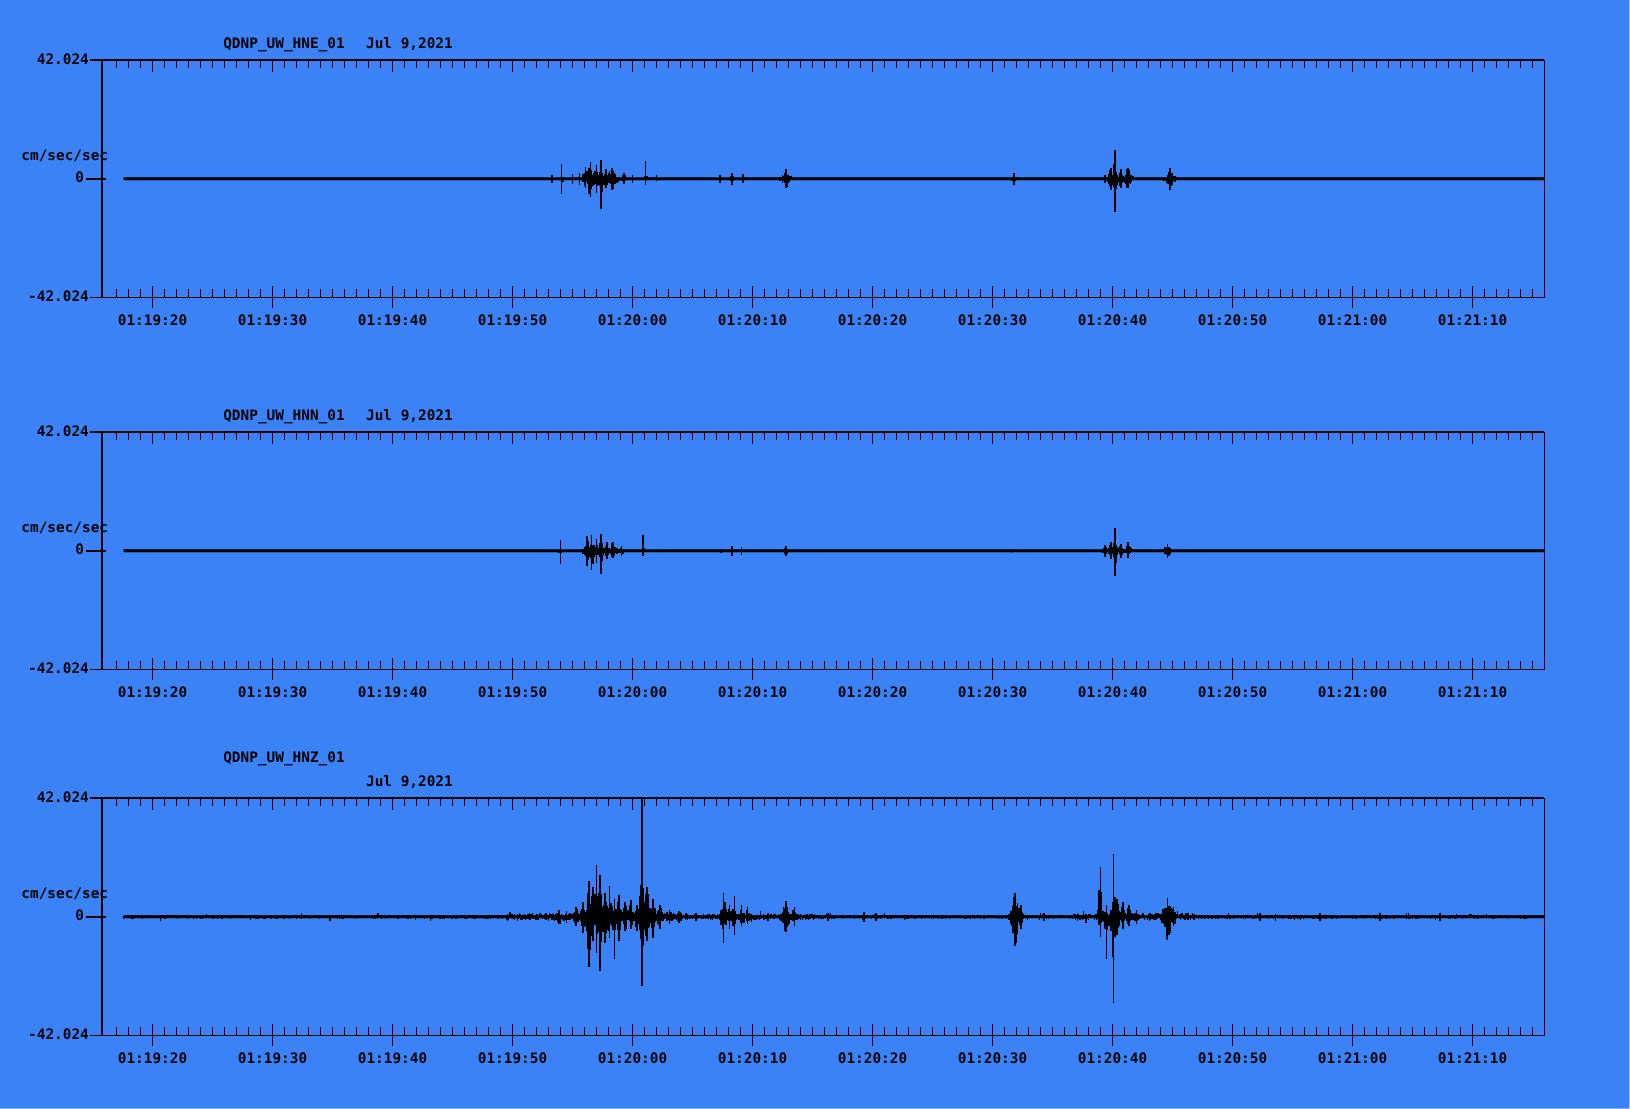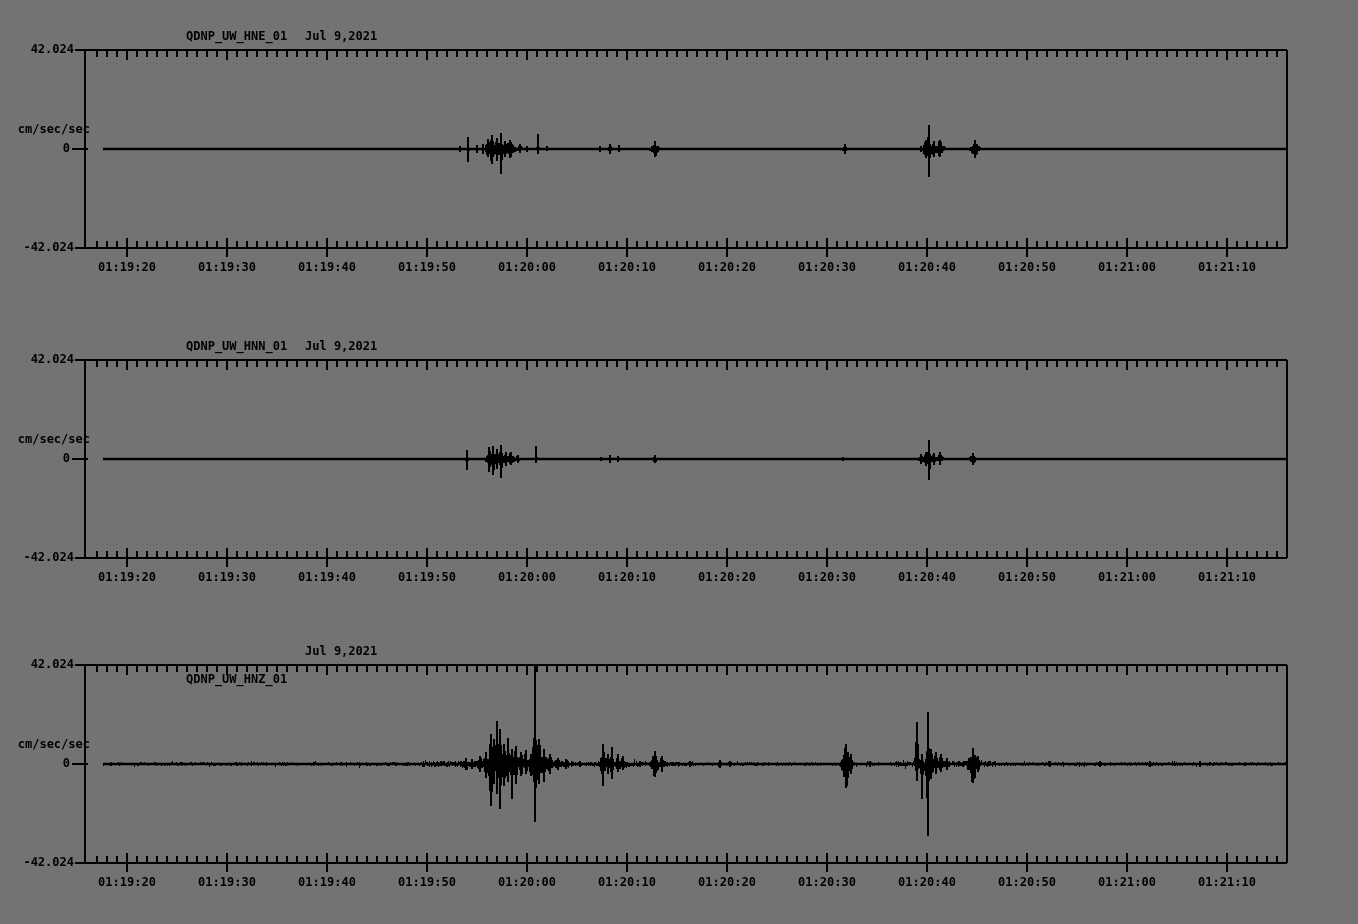--- a/index.html
+++ b/index.html
@@ -1,19 +1,19 @@
 <!DOCTYPE html>
 <html><head>
 <meta charset="utf-8">
 <style>
   html,body{margin:0;padding:0;background:#ffffff;}
   #app{
     position:relative;
     width:1358px;height:924px;
-    background:#737373;
+    background:#3b82f6;
     font-family:"DejaVu Sans Mono", monospace;
     overflow:hidden;
   }
   #plot-svg{position:absolute;left:0;top:0;}
   .lbl{
     position:absolute;
     font:bold 12px "DejaVu Sans Mono", monospace;
     color:#000;
     white-space:pre;
     line-height:15px;
@@ -67,21 +67,21 @@
       <div class="lbl xtick" style="left: 287px; top: 570px; width: 80px;">01:19:40</div>
       <div class="lbl xtick" style="left: 387px; top: 570px; width: 80px;">01:19:50</div>
       <div class="lbl xtick" style="left: 487px; top: 570px; width: 80px;">01:20:00</div>
       <div class="lbl xtick" style="left: 587px; top: 570px; width: 80px;">01:20:10</div>
       <div class="lbl xtick" style="left: 687px; top: 570px; width: 80px;">01:20:20</div>
       <div class="lbl xtick" style="left: 787px; top: 570px; width: 80px;">01:20:30</div>
       <div class="lbl xtick" style="left: 887px; top: 570px; width: 80px;">01:20:40</div>
       <div class="lbl xtick" style="left: 987px; top: 570px; width: 80px;">01:20:50</div>
       <div class="lbl xtick" style="left: 1087px; top: 570px; width: 80px;">01:21:00</div>
       <div class="lbl xtick" style="left: 1187px; top: 570px; width: 80px;">01:21:10</div>
-      <div class="lbl title" style="left: 186px; top: 672px;">QDNP_UW_HNZ_01</div>
+      <div class="lbl title" style="left: 186px; top: 624px;">QDNP_UW_HNZ_01</div>
       <div class="lbl title" style="left: 305px; top: 644px;">Jul 9,2021</div>
       <div class="lbl ylab" style="left: 0px; top: 657px; width: 62px;">42.024</div>
       <div class="lbl ylab" style="left: 0px; top: 737px; width: 78px;">cm/sec/sec</div>
       <div class="lbl ylab" style="left: 0px; top: 756px; width: 58px;">0</div>
       <div class="lbl ylab" style="left: 0px; top: 855px; width: 62px;">-42.024</div>
       <div class="lbl xtick" style="left: 87px; top: 875px; width: 80px;">01:19:20</div>
       <div class="lbl xtick" style="left: 187px; top: 875px; width: 80px;">01:19:30</div>
       <div class="lbl xtick" style="left: 287px; top: 875px; width: 80px;">01:19:40</div>
       <div class="lbl xtick" style="left: 387px; top: 875px; width: 80px;">01:19:50</div>
       <div class="lbl xtick" style="left: 487px; top: 875px; width: 80px;">01:20:00</div>

